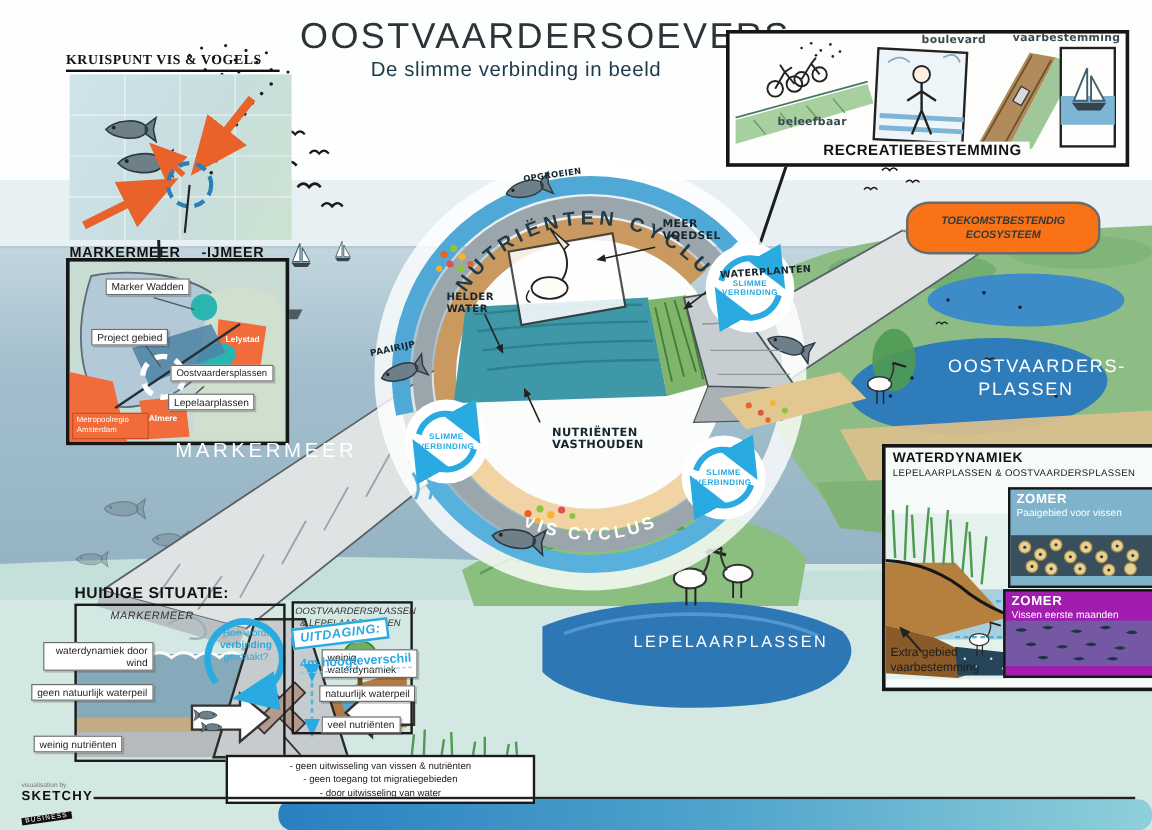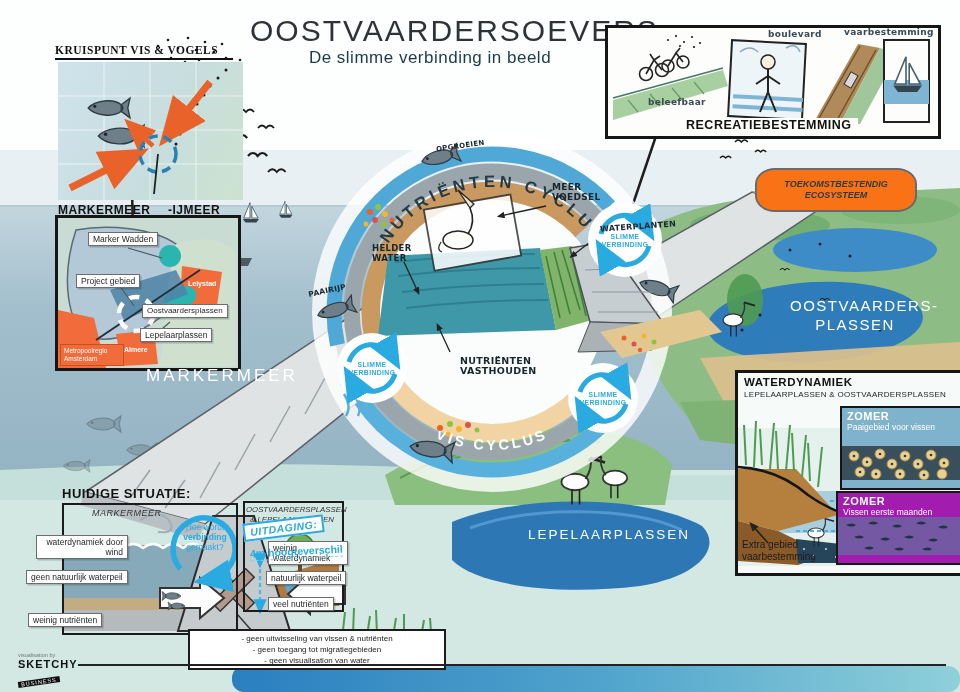--- a/index.html
+++ b/index.html
@@ -607,21 +607,21 @@
     <span>gemaakt?</span>
   </div>
   <div class="abs" style="left:243px;top:519px;transform:rotate(-7deg);border:2px solid #29abe2;background:#fff;
        color:#29abe2;font-weight:bold;font-style:italic;font-size:10.5px;padding:1px 5px;letter-spacing:.5px;">UITDAGING:</div>
   <div class="abs" style="left:250px;top:545px;transform:rotate(-3deg);color:#29abe2;font-size:10.5px;font-weight:bold;
        border-bottom:1.5px dashed #7fd0ea;padding-bottom:1px;">4m hoogteverschil</div>
 
   <div class="abs notes" style="left:188px;top:629px;width:248px;">
     <span style="display:block;">- geen uitwisseling van vissen &amp; nutriënten</span>
     <span style="display:block;">- geen toegang tot migratiegebieden</span>
-    <span style="display:block;">- geen visualisation van water</span>
+    <span style="display:block;">- door uitwisseling van water</span>
   </div>
 
   <div class="abs" style="left:18px;top:652px;">
     <div style="font-size:5.5px;color:#777;">visualisation by</div>
     <div style="font-size:11px;font-weight:bold;letter-spacing:1px;color:#111;">SKETCHY</div>
     <div style="display:inline-block;transform:rotate(-8deg);background:#111;color:#fff;font-size:5.5px;padding:0 3px;letter-spacing:1px;">BUSINESS</div>
   </div>
   <div class="abs" style="left:78px;top:664px;width:868px;height:0;border-top:2px solid #222;"></div>
 
 </div>

